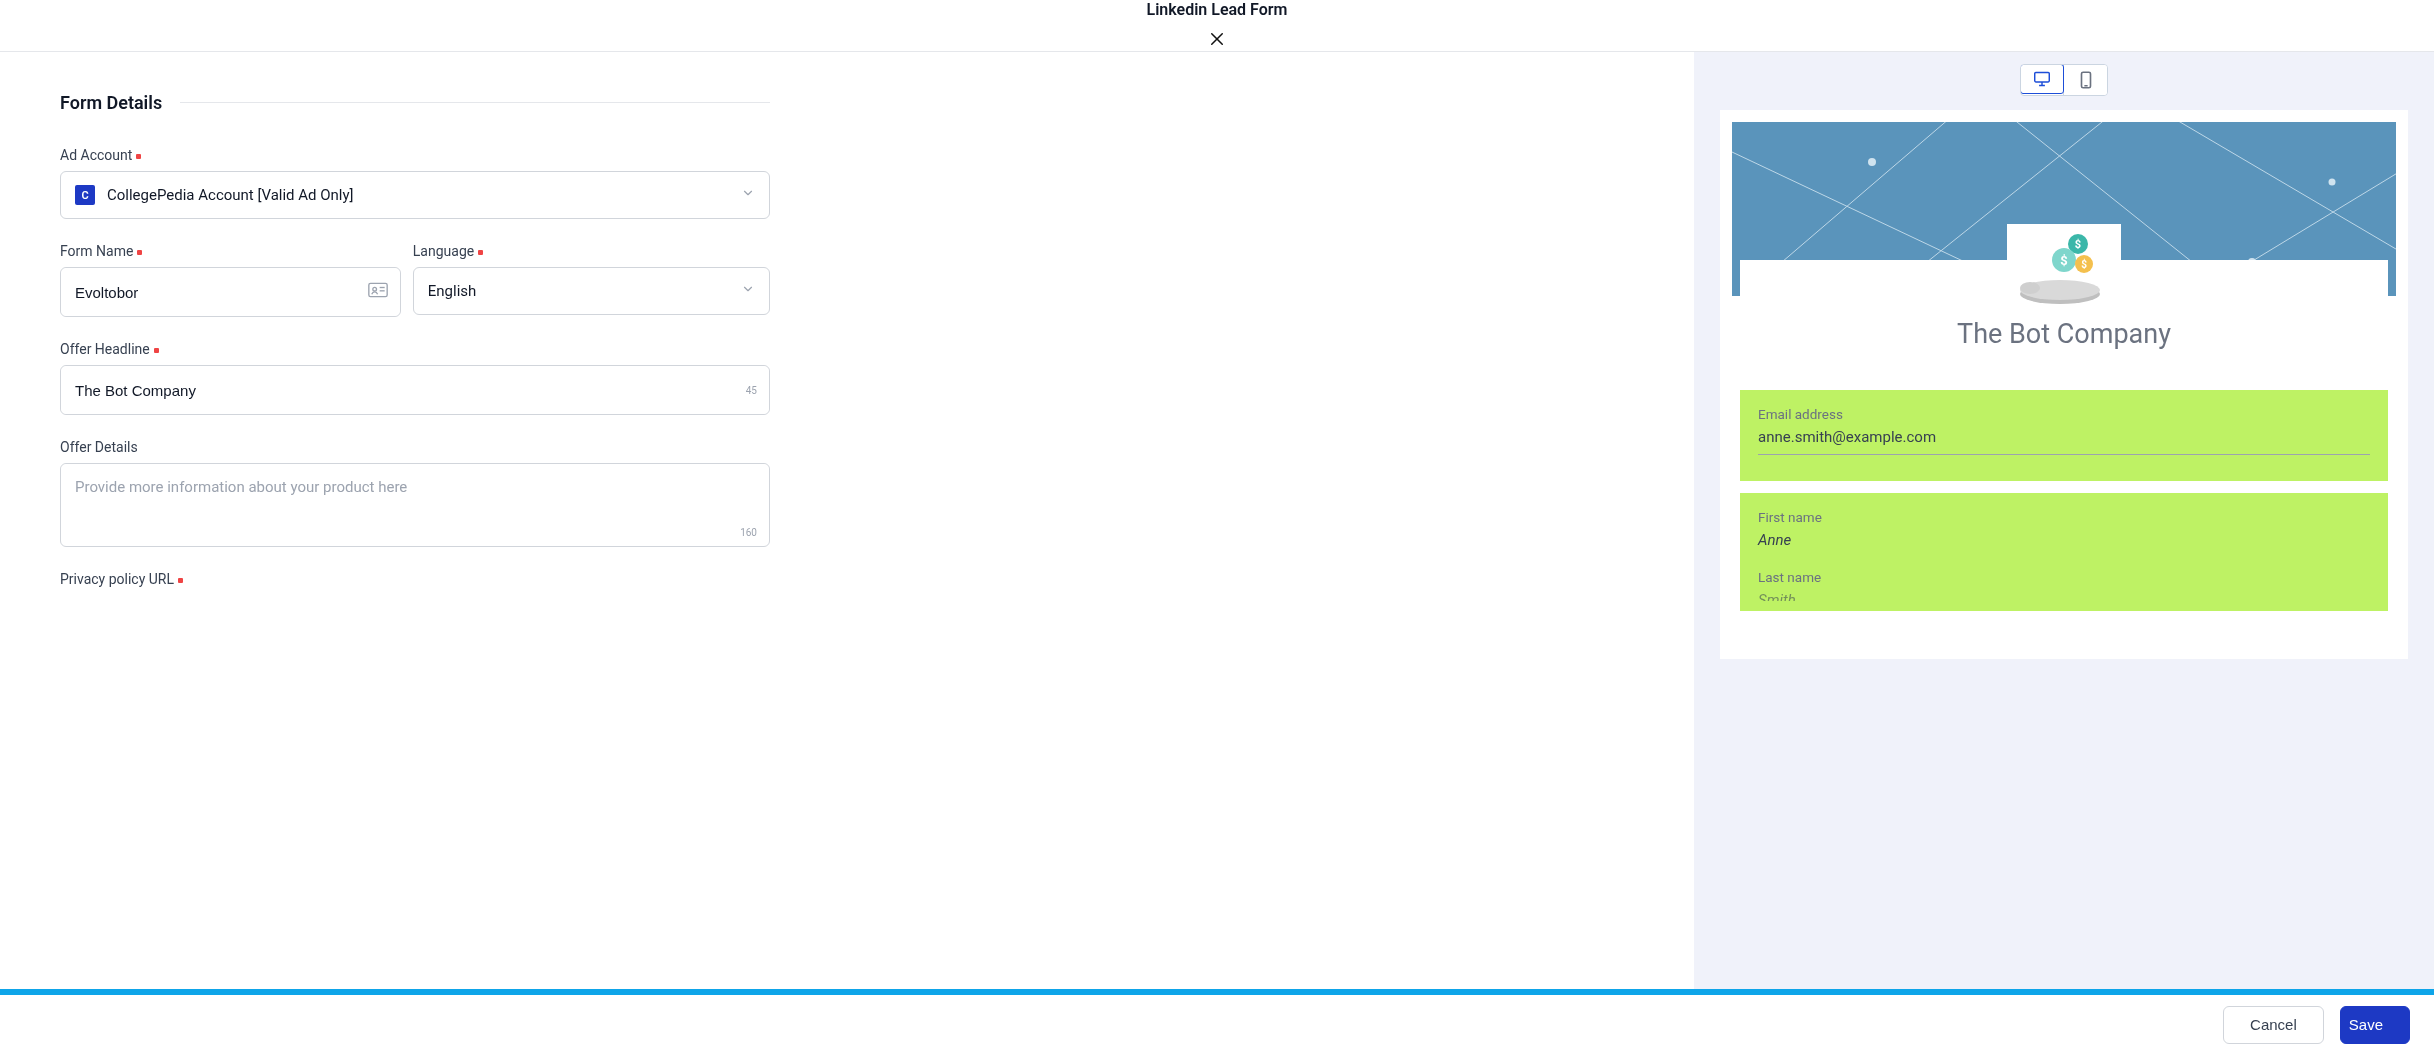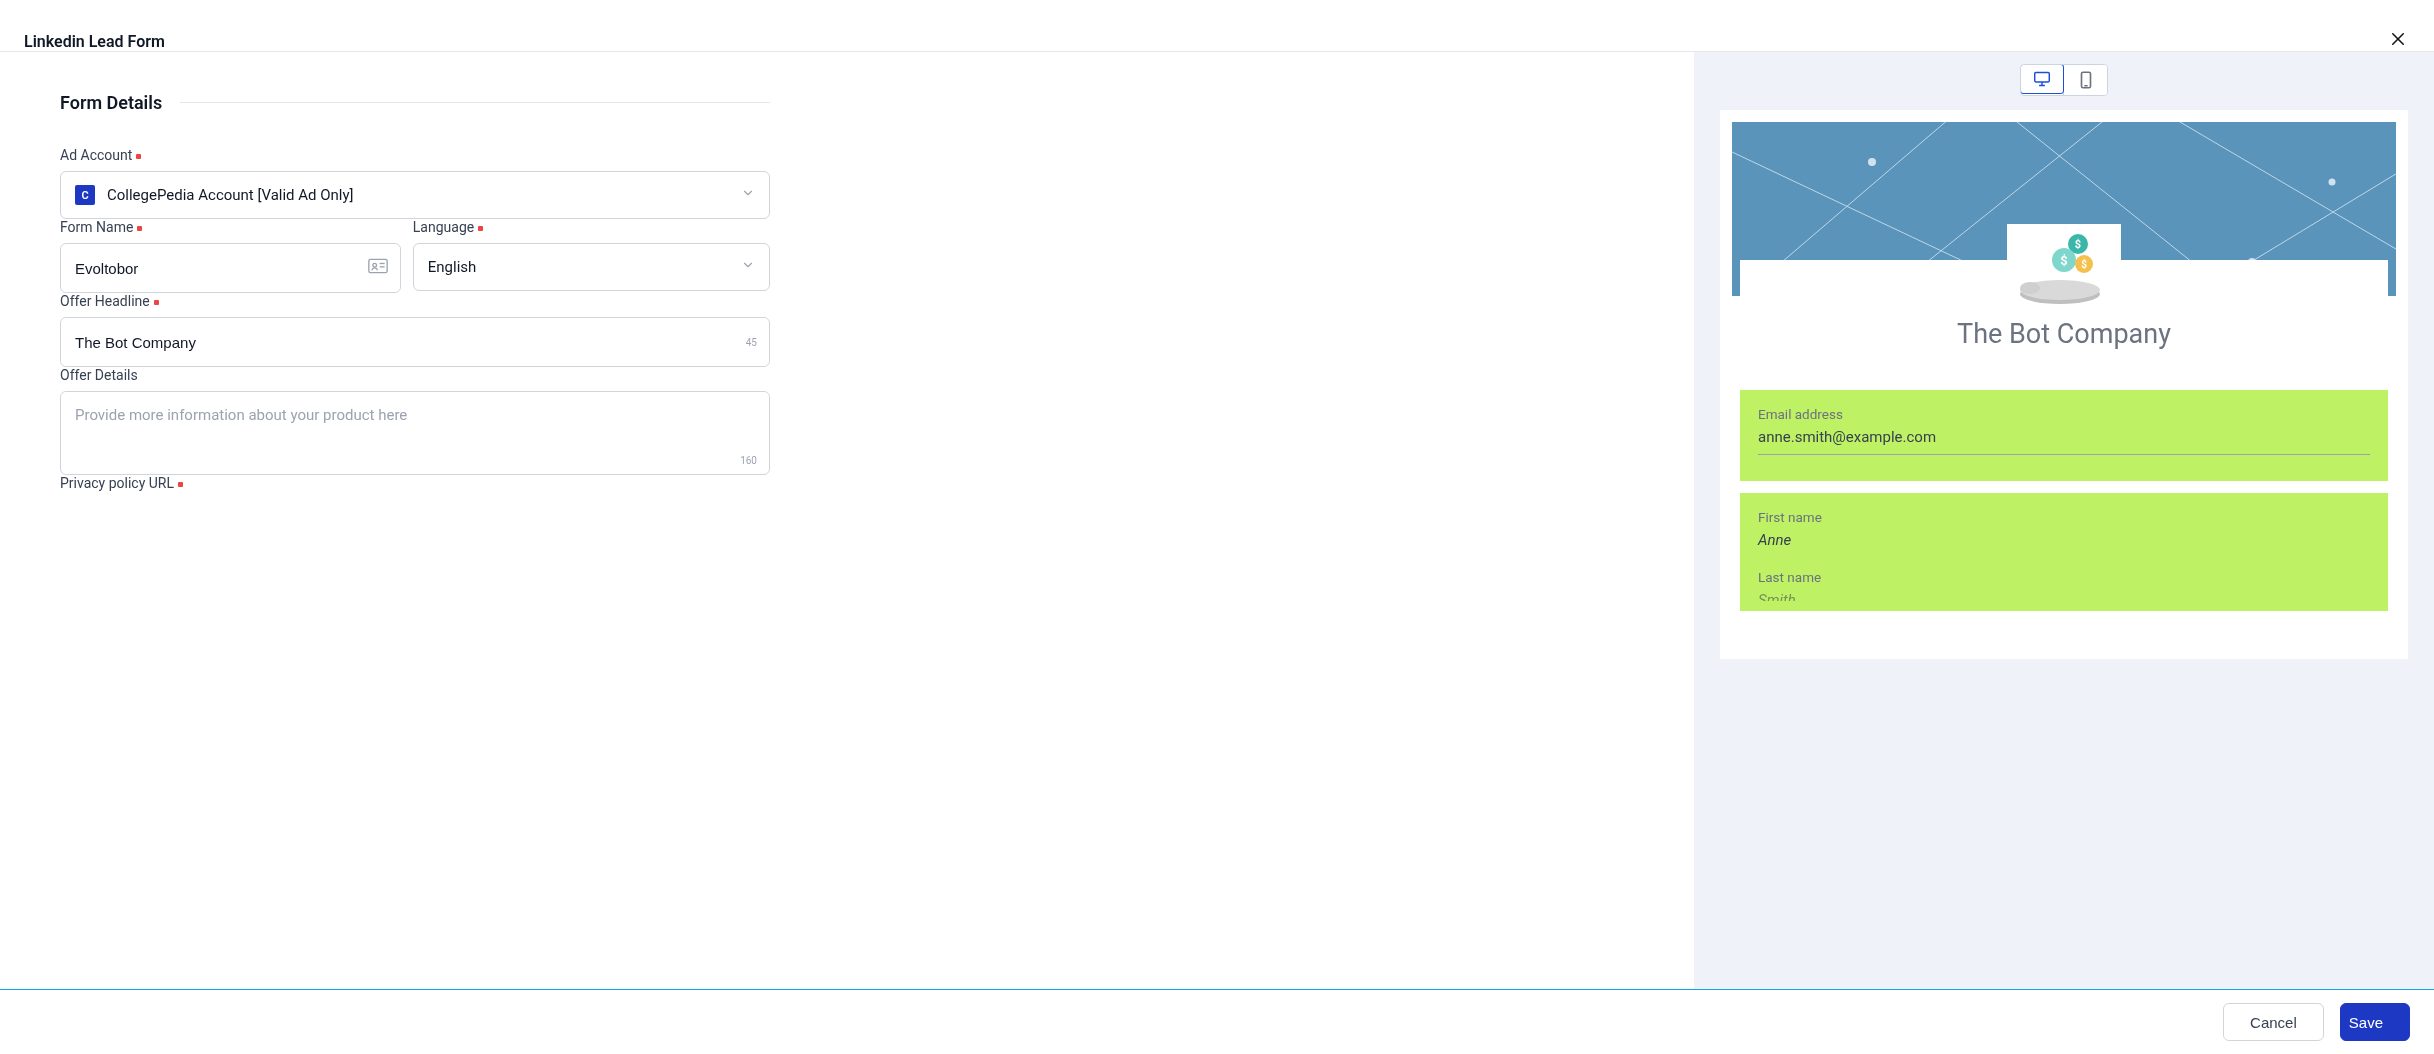--- a/index.html
+++ b/index.html
@@ -9,23 +9,24 @@
       color: #111827;
       background: #fff;
       overflow: hidden;
     }
 
     
     .header {
       height: 52px;
       border-bottom: 1px solid #e5e7eb;
       display: flex;
-      align-items: flex-end;
+      align-items: center;
       justify-content: space-between;
       padding: 0 24px;
+      flex-direction: column;
     }
     .header h1 {
       font-size: 16px;
       font-weight: 600;
     }
     .close-btn {
       width: 24px; height: 24px;
       display: flex; align-items: center; justify-content: center;
       cursor: pointer;
       background: none; border: none;
@@ -71,21 +72,21 @@
     .section-heading .rule {
       flex: 1;
       height: 1px;
       background: #e5e7eb;
     }
 
     
     .row { display: flex; gap: 12px; }
     .row .fg { flex: 1; }
 
-    .fg { position: relative; }
+    .fg { margin-bottom: 24px; position: relative; }
     .fg-label {
       font-size: 14px;
       color: #374151;
       margin-bottom: 8px;
       display: block;
     }
     .req-dot {
       display: inline-block;
       width: 5px; height: 5px;
       background: #ef4444;
@@ -243,21 +244,21 @@
       color: #374151;
       padding-bottom: 8px;
       border-bottom: 1px solid #9ca3af;
       margin-bottom: 16px;
     }
     .pv-value.noborder { border-bottom: none; margin-bottom: 6px; padding-bottom: 2px; font-style: italic;}
 
     
     .footer {
       height: 65px;
-      border-top: 1px solid #0ea5e9;
+      border-top: 6px solid #0ea5e9;
       display: flex;
       align-items: center;
       justify-content: flex-end;
       padding: 0 24px;
       gap: 16px;
       background: #fff;
     }
     .btn {
       height: 38px;
       padding: 0 26px;

